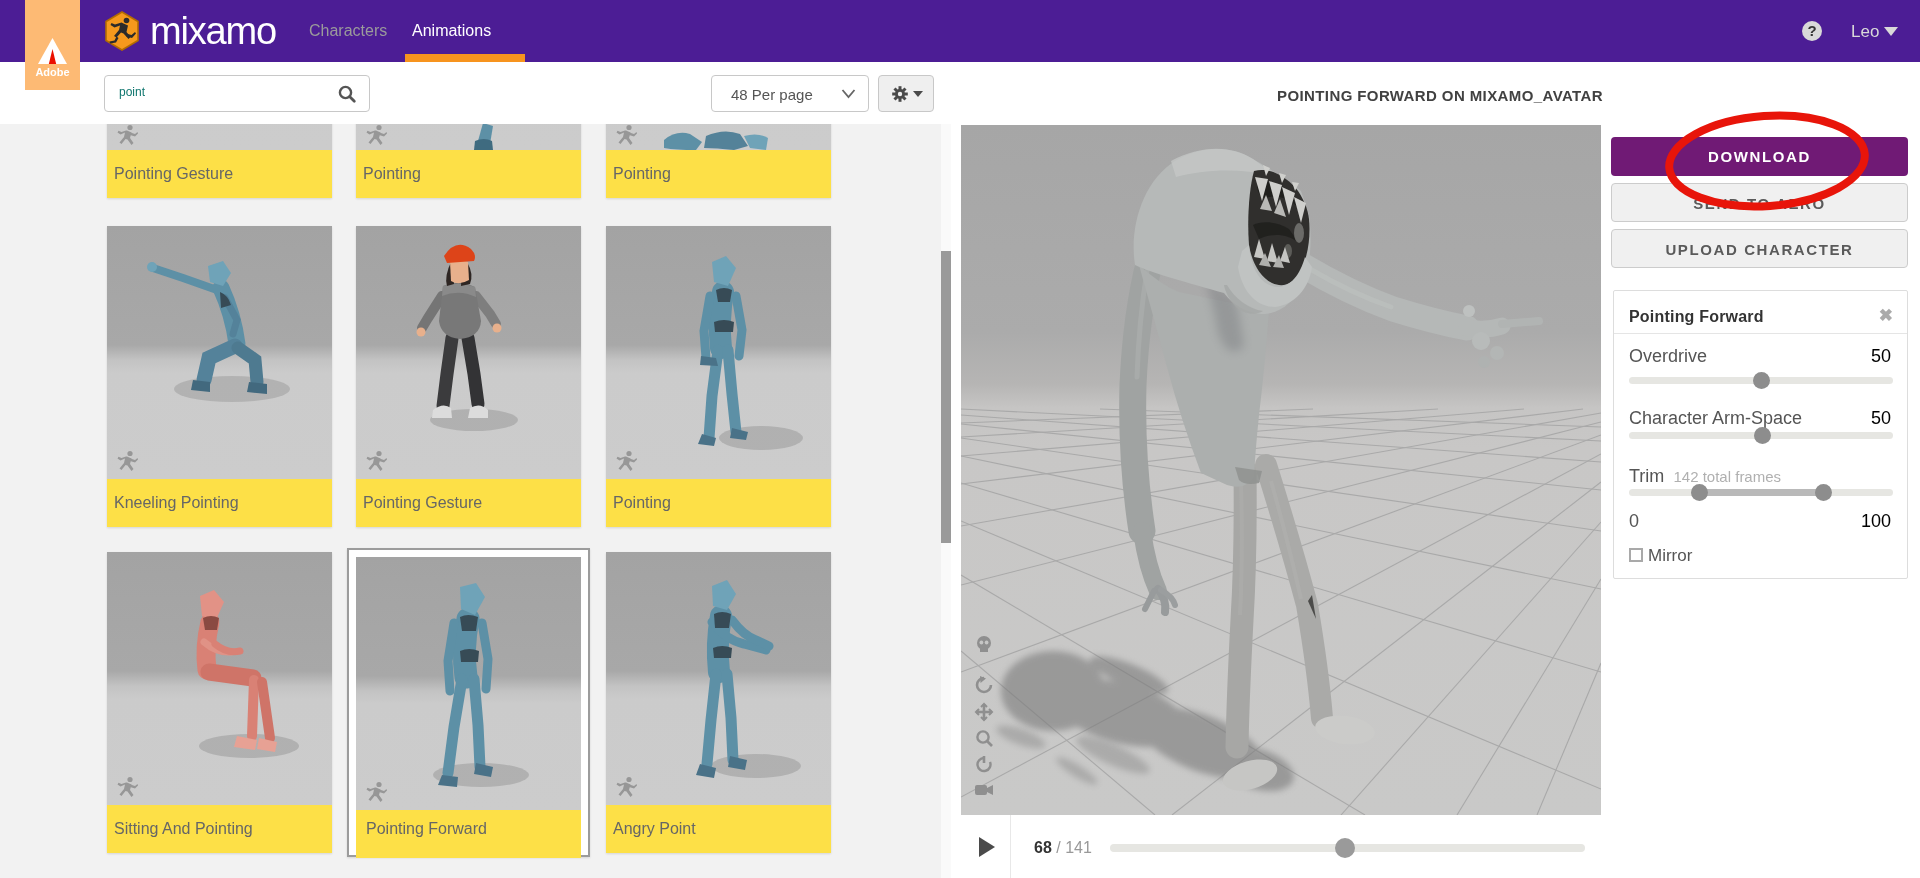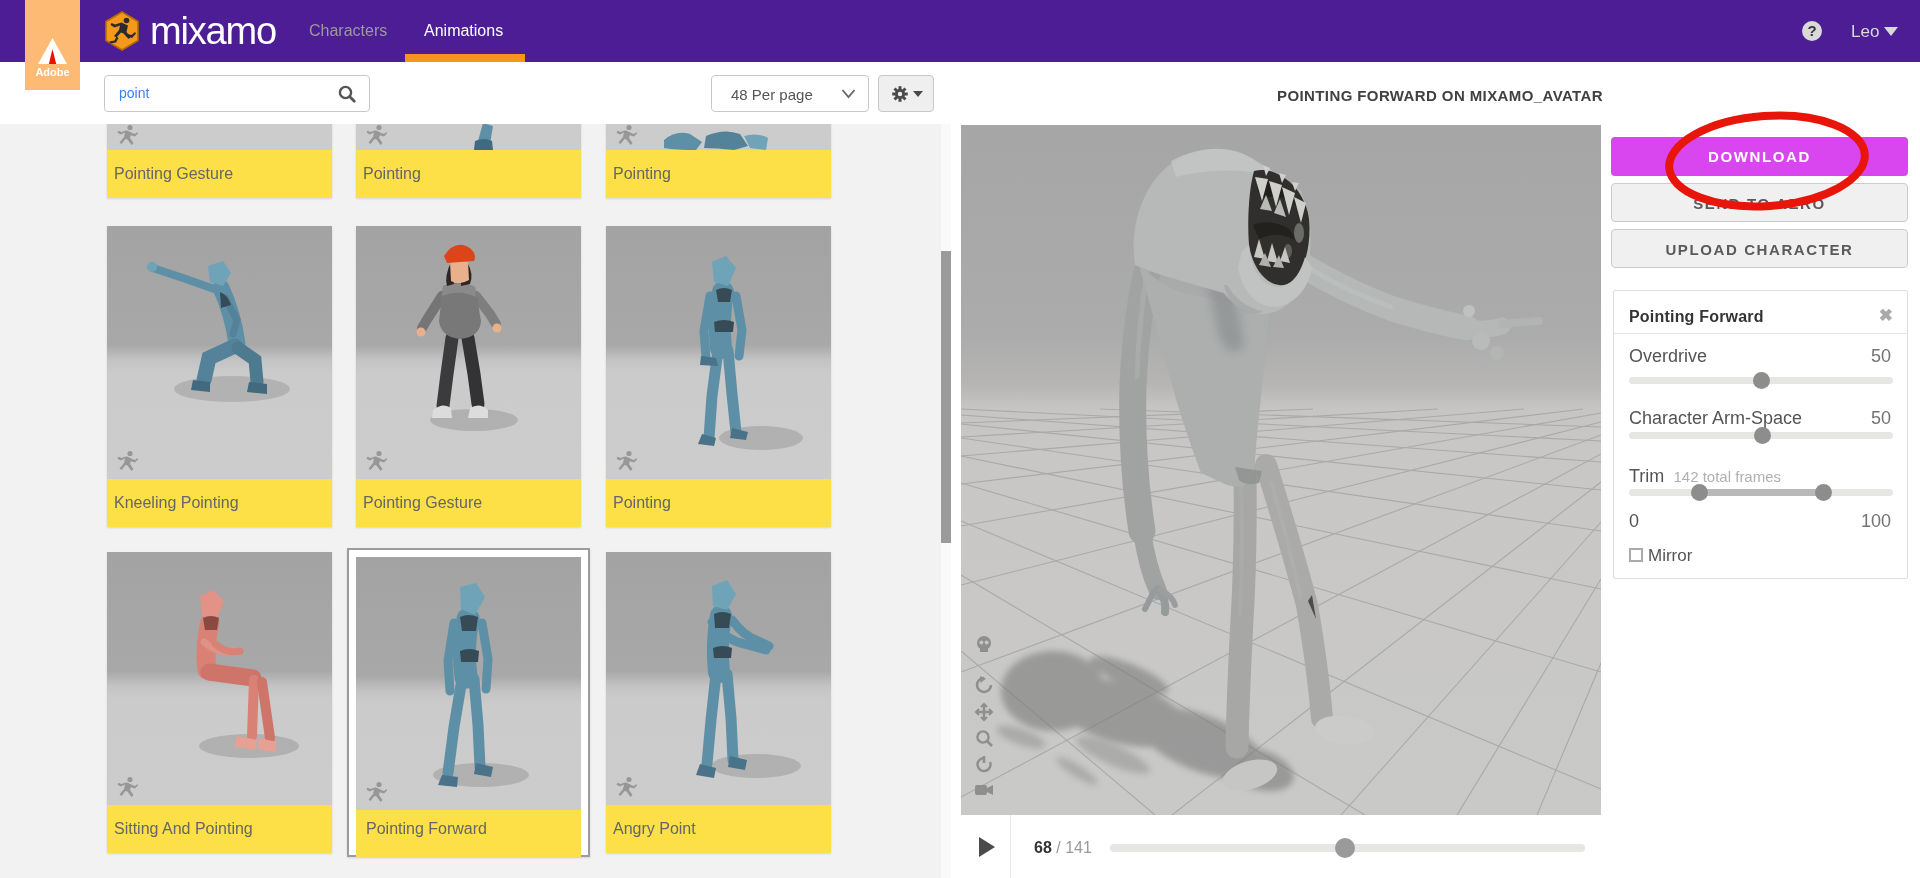--- a/index.html
+++ b/index.html
@@ -17,21 +17,21 @@
   #tabunderline { position:absolute; left:405px; top:54px; width:120px; height:8px; background:#f7941e; }
   #helpcirc { position:absolute; left:1802px; top:21px; width:20px; height:20px; border-radius:50%;
     background:#d9d9d9; color:#333; font-size:15px; font-weight:bold; text-align:center; line-height:20px; }
   #leo { position:absolute; left:1851px; top:22px; color:#d9d9d9; font-size:17px; }
   #leocaret { position:absolute; left:1884px; top:27px; width:0; height:0;
     border-left:7px solid transparent; border-right:7px solid transparent; border-top:9px solid #d9d9d9; }
   
   #band { position:absolute; left:0; top:62px; width:1920px; height:63px; background:#fff; }
   #search { position:absolute; left:104px; top:75px; width:266px; height:37px; background:#fff;
     border:1px solid #c8c8c8; border-radius:4px; }
-  #search span { position:absolute; left:14px; top:9px; font-size:14px; color:#3b82f6; }
+  #search span { position:absolute; left:14px; top:9px; font-size:12px; color:#0f766e; }
   #persel { position:absolute; left:711px; top:75px; width:158px; height:37px; background:#fff;
     border:1px solid #c8c8c8; border-radius:4px; font-size:15px; color:#555; }
   #persel span { position:absolute; left:19px; top:10px; }
   #gearbtn { position:absolute; left:878px; top:75px; width:56px; height:37px; background:#efefef;
     border:1px solid #c8c8c8; border-radius:4px; }
   
   #gridarea { position:absolute; left:0; top:124px; width:941px; height:754px; background:#f2f2f2; overflow:hidden; }
   .card { position:absolute; width:225px; background:#fff; box-shadow:0 1px 2px rgba(0,0,0,.12); }
   .thumb { position:relative; width:225px; height:253px;
     background:linear-gradient(#a3a3a3 0%, #a8a8a8 47%, #c3c3c3 53%, #cbcbcb 58%, #cccccc 100%); overflow:hidden; }
@@ -40,30 +40,30 @@
   #scrolltrack { position:absolute; left:941px; top:124px; width:10px; height:754px; background:#fafafa; }
   #scrollthumb { position:absolute; left:941px; top:251px; width:10px; height:292px; background:#9a9a9a; }
   #whitesliver { position:absolute; left:951px; top:124px; width:10px; height:754px; background:#fff; }
   
   #rtitle { position:absolute; left:960px; top:62px; width:960px; height:63px; background:#fff; }
   #rtitle div { margin-top:25px; text-align:center; font-size:15px; font-weight:bold; color:#414141; letter-spacing:.4px; }
   #viewer { position:absolute; left:961px; top:125px; width:640px; height:690px; }
   #sidebar { position:absolute; left:1601px; top:125px; width:319px; height:753px; background:#fff; }
   .bigbtn { position:absolute; left:10px; width:297px; height:39px; border-radius:4px; text-align:center;
     font-weight:bold; font-size:15px; letter-spacing:1.6px; line-height:39px; }
-  #btndl { top:12px; background:#d946ef; color:#fff; }
+  #btndl { top:12px; background:#701a75; color:#fff; }
   #btnaero { top:58px; background:#f0f0f0; border:1px solid #ccc; color:#5a5a5a; }
   #btnupload { top:104px; background:#f0f0f0; border:1px solid #ccc; color:#5a5a5a; }
   #panel { position:absolute; left:1613px; top:290px; width:295px; height:289px; background:#fff;
     border:1px solid #ddd; border-radius:2px; }
   #panel h3 { font-size:16px; color:#333; padding:17px 0 0 15px; letter-spacing:.2px; }
   #pclose { position:absolute; right:14px; top:14px; color:#aaa; font-size:17px; font-weight:bold; }
   #pdivider { position:absolute; left:0; top:42px; width:293px; height:1px; background:#e5e5e5; }
   .slabel { position:absolute; left:15px; font-size:18px; color:#555; }
-  .sval { position:absolute; right:16px; font-size:18px; color:#737373; }
+  .sval { position:absolute; right:16px; font-size:18px; color:#000000; }
   .strack { position:absolute; left:15px; width:264px; height:7px; border-radius:4px; background:#e6e6e2; }
   .shandle { position:absolute; width:17px; height:17px; border-radius:50%; background:#8d8d8d; top:-5px; }
   #mirrorbox { position:absolute; left:15px; top:257px; width:14px; height:14px; border:2px solid #a9a9a9; background:#fff; }
   #mirrorlab { position:absolute; left:34px; top:255px; font-size:17px; color:#555; }
   
   #playbar { position:absolute; left:960px; top:815px; width:960px; height:63px; background:#fff; }
   #playdiv { position:absolute; left:50px; top:0; width:1px; height:63px; background:#e8e8e8; }
   #ptri { position:absolute; left:19px; top:22px; width:0; height:0;
     border-top:10px solid transparent; border-bottom:10px solid transparent; border-left:16px solid #4a4a4a; }
   #pcount { position:absolute; left:74px; top:24px; font-size:16px; color:#999; }
@@ -81,21 +81,21 @@
       <path d="M20 1 L36 10.5 L36 29.5 L20 39 L4 29.5 L4 10.5 Z" fill="#f5991d" stroke="#b36c00" stroke-width="1.6"></path>
       <g fill="#2b2b2b">
         <circle cx="24.5" cy="9.5" r="2.8"></circle>
         <path d="M21.5 12.5 L26 14.5 L24.5 21 L28.5 26 L26.5 28 L21.5 22.5 L19 21.5 L14.5 26.5 L12 25 L17 19 L18 14.5 L12.5 16.5 L8.5 14 L9.5 12 L13 13.5 L19.5 11.5 Z"></path>
         <path d="M24 22.5 L29.5 24 L33 21 L34 22.5 L30 27 L24.5 25.5 Z"></path>
         <path d="M16.5 27 L14 31.5 L8 32.5 L7.5 30.5 L12.5 29.5 L14.5 25.5 Z"></path>
       </g>
     </svg>
     <div id="mixword">mixamo</div>
     <div class="navlink" style="left:309px;">Characters</div>
-    <div class="navlink" id="tabanim" style="left:424px;text-align:center;">Animations</div>
+    <div class="navlink" id="tabanim" style="left:412px;text-align:center;">Animations</div>
     <div id="tabunderline"></div>
     <div id="helpcirc">?</div>
     <div id="leo">Leo</div>
     <div id="leocaret"></div>
   </div>
   <div id="adobetag">
     <svg width="55" height="90" viewBox="0 0 55 90">
       <g>
         <path d="M13 64 L27.5 38 L42 64 Z" fill="#fff"></path>
         <path d="M23.8 64 L27.5 49 L31.2 64 Z" fill="#eb1000"></path>

